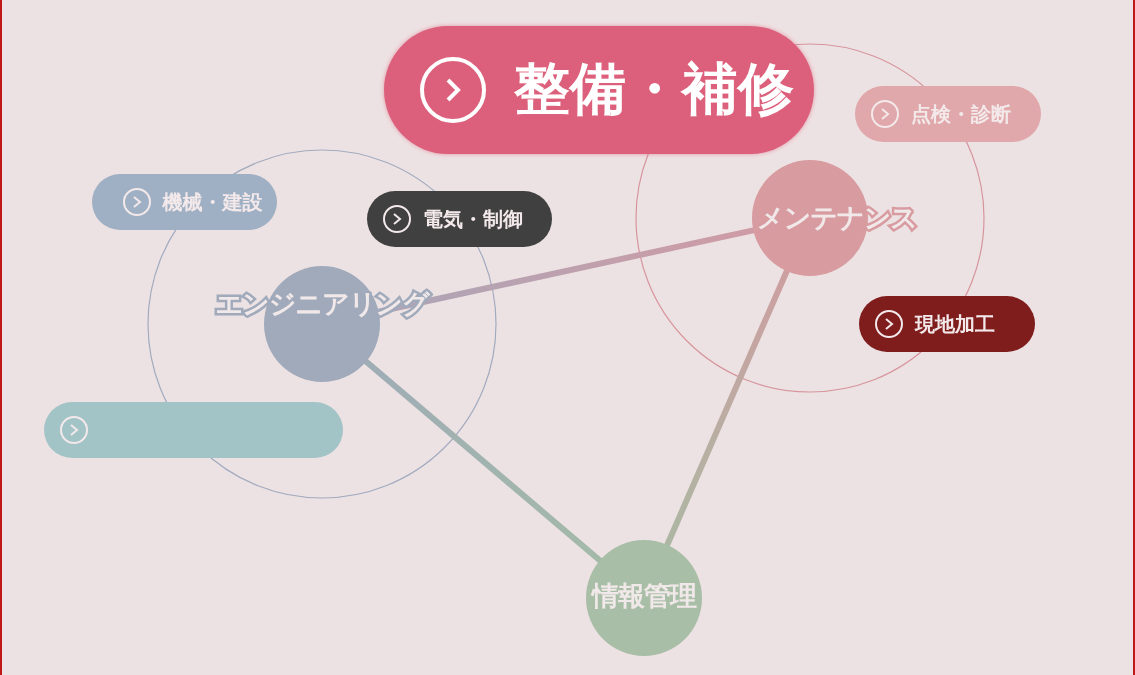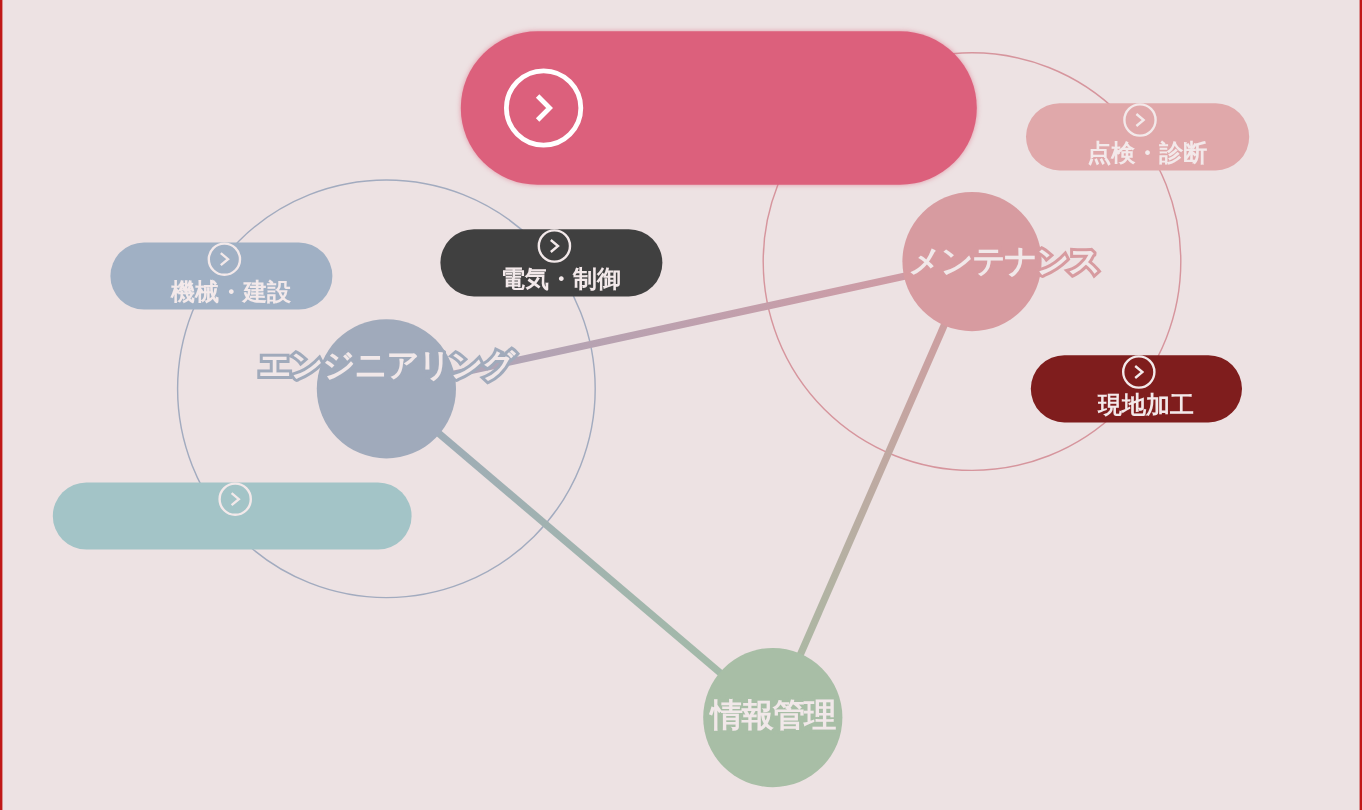--- a/index.html
+++ b/index.html
@@ -27,21 +27,21 @@
     position: absolute; border-radius: 28px; display: flex; align-items: center;
     color: #f3e9ea; font-weight: bold; box-sizing: border-box; white-space: nowrap;
     cursor: pointer;
   }
   .pill .chev {
     display: inline-flex; align-items: center; justify-content: center;
     border: 2px solid #f3e9ea; border-radius: 50%; box-sizing: border-box;
     flex: 0 0 auto;
   }
   .pill .chev svg { display: block; }
-  .pill.small { height: 56px; padding-left: 16px; font-size: 20px; flex-direction: column; }
+  .pill.small { height: 56px; padding-left: 16px; font-size: 20px; }
   .pill.small .chev { width: 28px; height: 28px; margin-right: 12px; }
   .pill.big {
     height: 128px; border-radius: 64px; padding-left: 36px; font-size: 56px;
     box-shadow: 0 0 4px rgba(220,96,124,0.6);
   }
   .pill.big .chev { width: 66px; height: 66px; border-width: 4px; margin-right: 28px; }
 </style>
 </head>
 <body>
 
@@ -86,21 +86,21 @@
 
 <div class="pill small" style="left:859px; top:296px; width:176px; background:#7f1d1d;">
   <span class="chev">
     <svg width="12" height="14" viewBox="0 0 12 14">
         <polyline points="3,2 9,7 3,12" fill="none" stroke="#f3e9ea" stroke-width="2"></polyline>
       </svg>
   </span>
   <span>現地加工</span>
 </div>
 
-<div class="pill small" style="left:92px; top:202px; width:185px; background:#a0b0c4;">
+<div class="pill small" style="left:92px; top:174px; width:185px; background:#a0b0c4;justify-content:center;">
   <span class="chev">
     <svg width="12" height="14" viewBox="0 0 12 14">
         <polyline points="3,2 9,7 3,12" fill="none" stroke="#f3e9ea" stroke-width="2"></polyline>
       </svg>
   </span>
   <span>機械・建設</span>
 </div>
 
 <div class="pill small" style="left:367px; top:191px; width:185px; background:#404040;">
   <span class="chev">
@@ -118,15 +118,16 @@
       </svg>
   </span>
 </div>
 
 <div class="pill big" style="left:384px; top:26px; width:430px; background:#dc607c; color:#ffffff;">
   <span class="chev" style="border-color:#ffffff;">
     <svg width="24" height="30" viewBox="0 0 24 30">
         <polyline points="7,5 17,15 7,25" fill="none" stroke="#ffffff" stroke-width="4"></polyline>
       </svg>
   </span>
+  <span>整備・補修</span>
 </div>
 
 <div class="frame"></div>
 
 </body></html>

